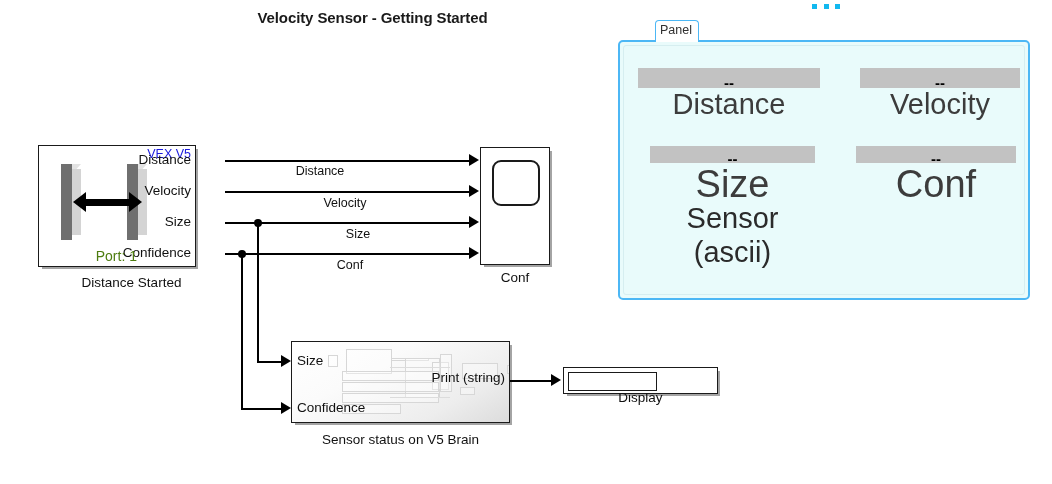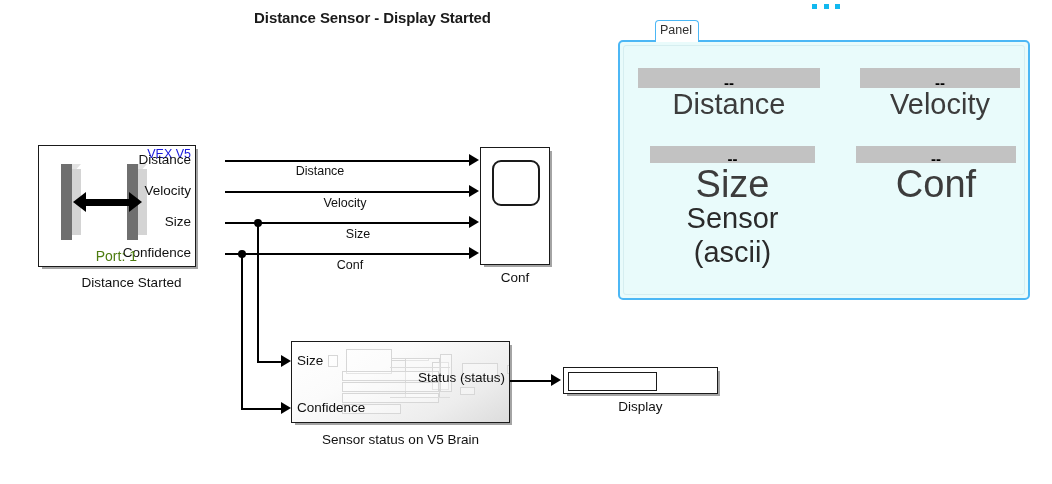--- a/index.html
+++ b/index.html
@@ -242,21 +242,21 @@
     text-align: center;
     color: #3c3c3c;
     white-space: nowrap;
   }
 </style>
 </head>
 <body>
 
 <div id="canvas">
 
-  <div id="diagram-title">Distance Sensor - Display Started</div>
+  <div id="diagram-title">Velocity Sensor - Getting Started</div>
 
   <div class="blk" id="sensor-block">
     <div id="sensor-vendor">VEX V5</div>
 
     <div class="plate" id="plate-left">
       <div class="topwedge"></div>
         <div class="sideblock"></div>
         <div class="face"></div>
     </div>
     <div class="plate" id="plate-right">
@@ -321,31 +321,31 @@
     <div class="mini" style="left:50px; top:29px; width:95px; height:8px;"></div>
     <div class="mini" style="left:50px; top:40px; width:95px; height:8px;"></div>
     <div class="mini" style="left:50px; top:51px; width:95px; height:8px;"></div>
     <div class="mini" style="left:50px; top:62px; width:57px; height:8px;"></div>
     <div class="mini" style="left:168px;top:45px; width:13px; height:6px;"></div>
     <div class="miniline" style="left:98px; top:25px; width:60px;"></div>
     <div class="miniline" style="left:98px; top:55px; width:60px;"></div>
 
     <div class="port-in" style="top:11px">Size</div>
     <div class="port-in" style="top:58px">Confidence</div>
-    <div id="subsystem-out">Status (status)</div>
+    <div id="subsystem-out">Print (string)</div>
   </div>
   <div class="blk-label" style="left:291px; top:432px; width:219px;">Sensor status on V5 Brain</div>
 
   <div class="wire-h" style="left:510px; top:380px; width:45px;"></div>
   <div class="arrowhead" style="left:551px; top:374px;"></div>
 
   <div class="blk" id="display-block">
     <div id="display-inner"></div>
   </div>
-  <div class="blk-label" style="left:563px; top:399px; width:155px;">Display</div>
+  <div class="blk-label" style="left:563px; top:390px; width:155px;">Display</div>
 
   <div id="panel-ellipsis">
     <span></span>
     <span></span>
     <span></span>
   </div>
 
   <div id="panel-tab">
     <div id="panel-tab-label">Panel</div>
   </div>

